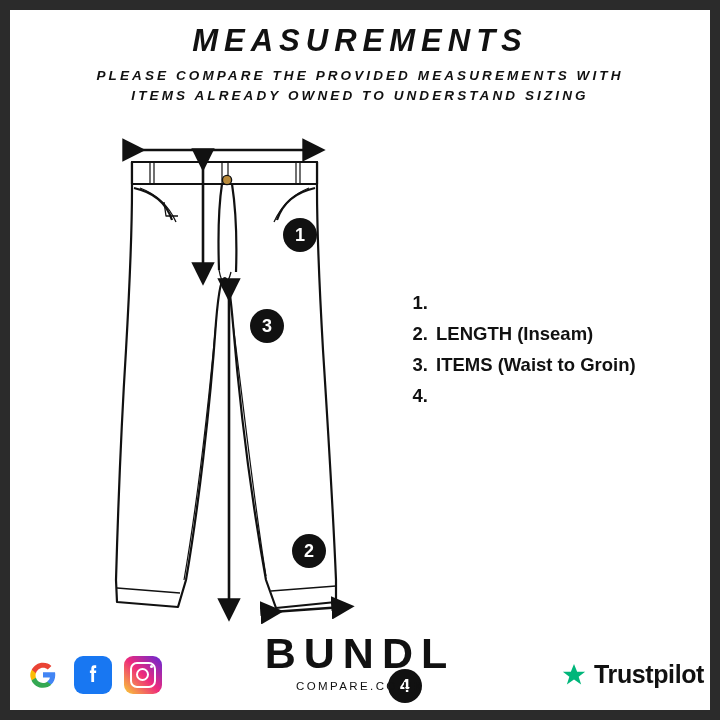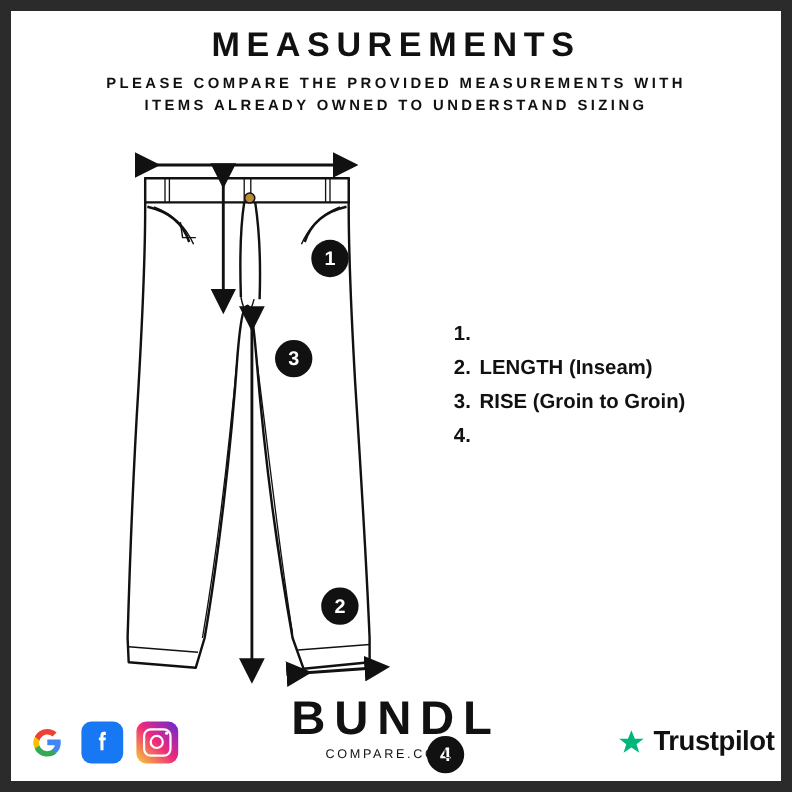--- a/index.html
+++ b/index.html
@@ -23,20 +23,21 @@
     overflow: hidden;
   }
 
   
   .header {
     position: absolute;
     top: 14px;
     left: 0;
     width: 700px;
     text-align: center;
+    font-style: italic;
   }
   .title {
     font-size: 31px;
     font-weight: bold;
     letter-spacing: 6px;
     color: #111;
     margin: 0;
     line-height: 1.1;
   }
   .subtitle {
@@ -309,21 +310,21 @@
   <div class="legend">
     <div class="legend-row">
       <span class="legend-num">1.</span>
     </div>
     <div class="legend-row">
       <span class="legend-num">2.</span>
       <span class="legend-label">LENGTH (Inseam)</span>
     </div>
     <div class="legend-row">
       <span class="legend-num">3.</span>
-      <span class="legend-label">RISE (Groin to Groin)</span>
+      <span class="legend-label">ITEMS (Waist to Groin)</span>
     </div>
     <div class="legend-row">
       <span class="legend-num">4.</span>
     </div>
   </div>
 
   <div class="footer">
     <div class="social">
       <div class="social-icon g-icon">
         <svg width="28" height="28" viewBox="0 0 48 48">

